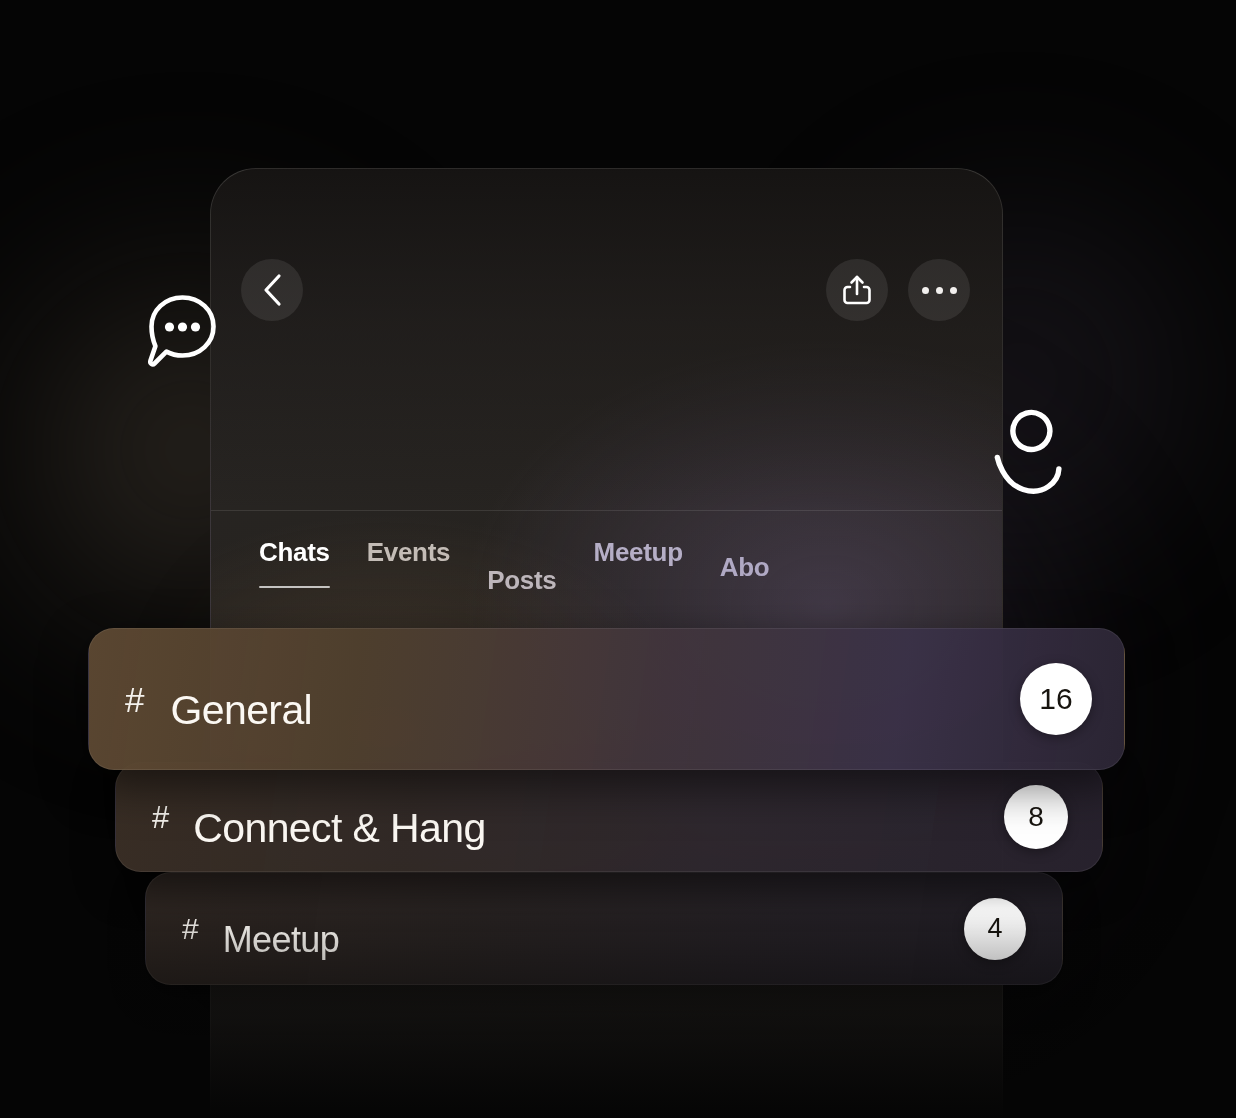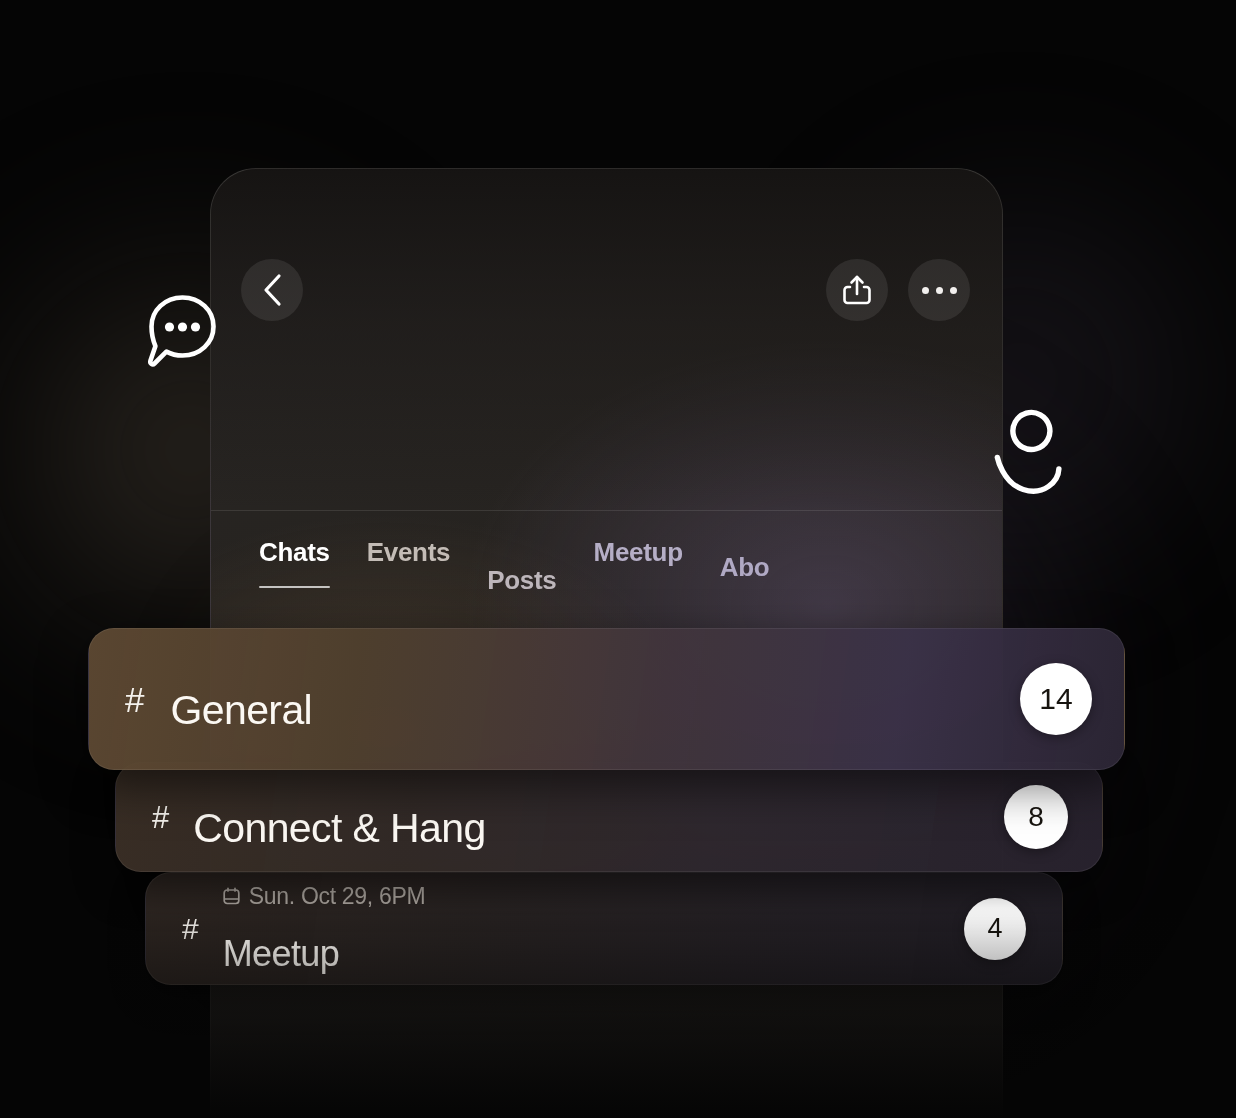--- a/index.html
+++ b/index.html
@@ -335,43 +335,34 @@
       </div>
     </div>
 
   </div>
 
   <div class="chan-card" id="card-general">
     <span class="hash">#</span>
     <div class="chan-body">
       <div class="chan-name" id="name-general">General</div>
     </div>
-    <div class="badge" id="badge-general">14</div>
+    <div class="badge" id="badge-general">16</div>
   </div>
 
   <div class="chan-card" id="card-connect">
     <span class="hash">#</span>
     <div class="chan-body">
       <div class="chan-name" id="name-connect">Connect &amp; Hang</div>
     </div>
     <div class="badge" id="badge-connect">8</div>
   </div>
 
   <div class="chan-card" id="card-meetup">
     <span class="hash">#</span>
     <div class="chan-body">
-      <div class="chan-date">
-        <svg width="17" height="19" viewBox="0 0 17 19" fill="none">
-          <rect x="1.2" y="3" width="14.6" height="13.5" rx="3" stroke="#a6a09a" stroke-width="1.7"></rect>
-          <path d="M1.2 12 L15.8 12" stroke="#a6a09a" stroke-width="1.5"></path>
-          <path d="M5 1.4 L5 4" stroke="#a6a09a" stroke-width="1.7" stroke-linecap="round"></path>
-          <path d="M12 1.4 L12 4" stroke="#a6a09a" stroke-width="1.7" stroke-linecap="round"></path>
-        </svg>
-        <span>Sun. Oct 29, 6PM</span>
-      </div>
       <div class="chan-name" id="name-meetup">Meetup</div>
     </div>
     <div class="badge" id="badge-meetup">4</div>
   </div>
 
   <div class="float-icon" id="chat-bubble-icon">
     <svg width="78" height="80" viewBox="0 0 78 80" fill="none">
       <path d="M39.5 5.5 C57 5.5 70.5 18.3 70.5 34.5 C70.5 50.7 57 63.5 39.5 63.5 C33.6 63.5 28.1 62.1 23.4 59.6 L11.5 71.5 C9.5 73.5 6.5 71.5 7.5 68.5 L12.4 54.2 C10.1 48.5 8.5 41.8 8.5 34.5 C8.5 18.3 22 5.5 39.5 5.5 Z" stroke="#ffffff" stroke-width="4.6" stroke-linejoin="round" fill="none"></path>
       <circle cx="26.5" cy="35" r="4.6" fill="#ffffff"></circle>
       <circle cx="39.5" cy="35" r="4.6" fill="#ffffff"></circle>

